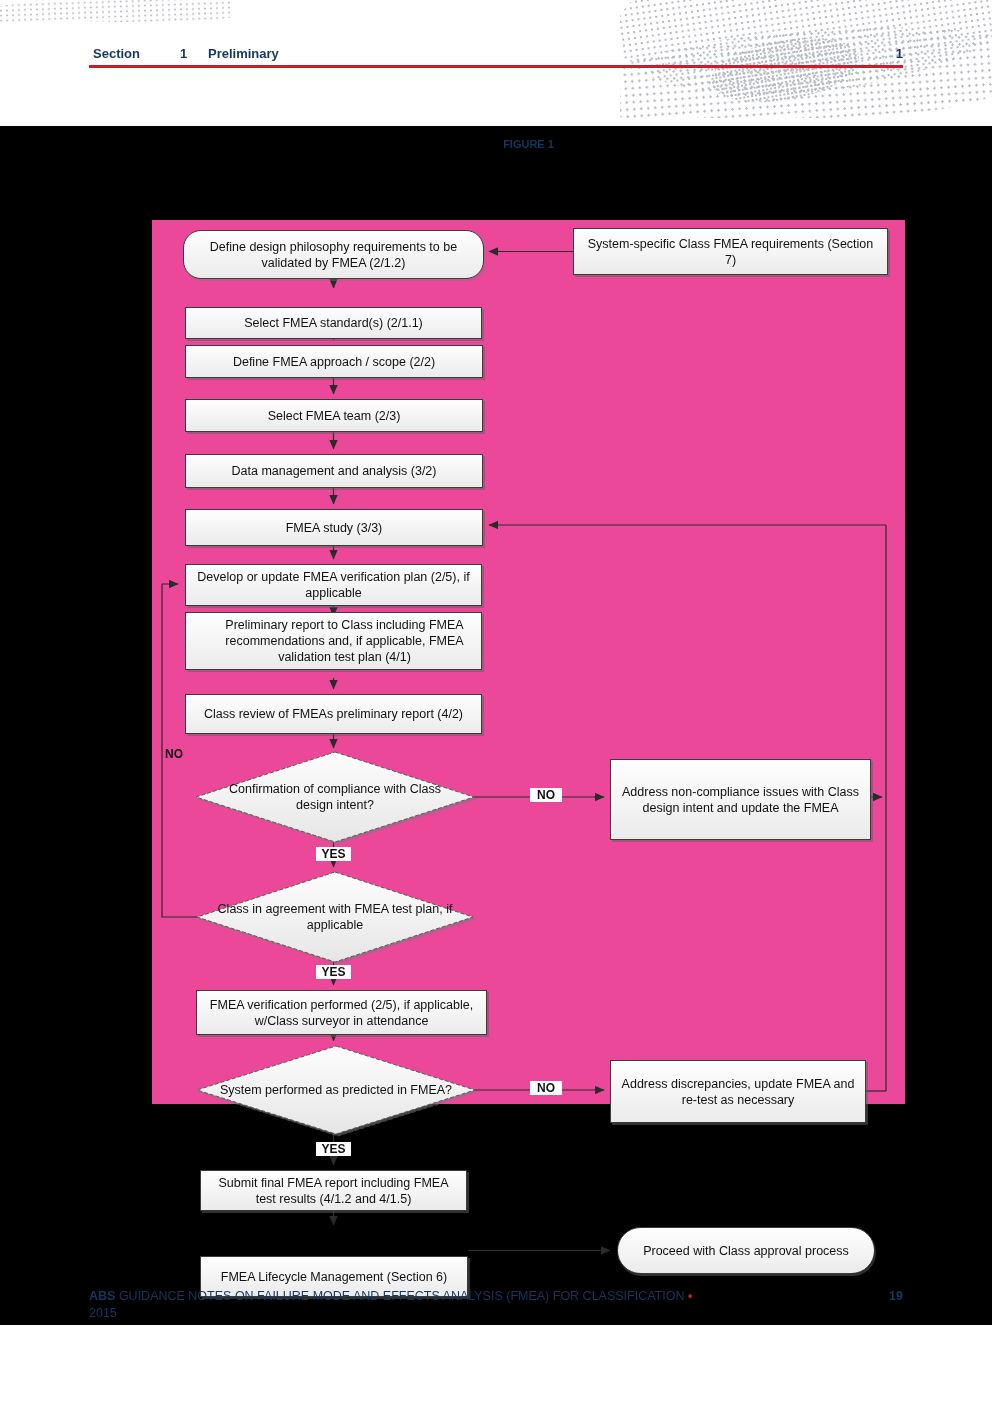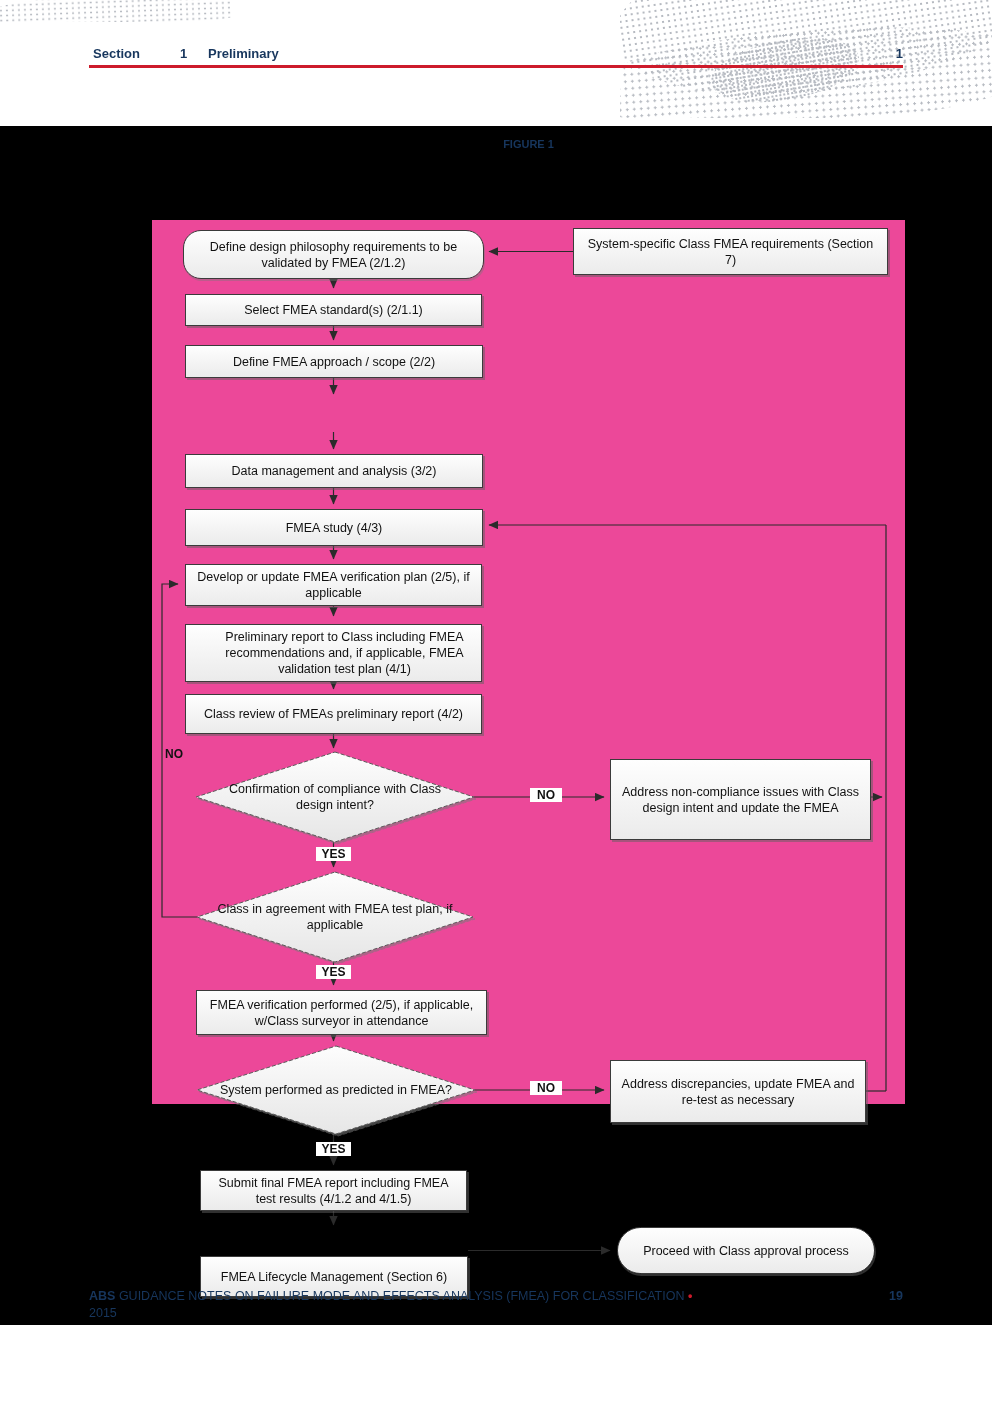--- a/index.html
+++ b/index.html
@@ -135,26 +135,27 @@
 
         <g fill="url(#dg)" stroke="#5a5a5a" stroke-width="1" stroke-dasharray="4 2" filter="url(#ds)">
           <polygon points="183,532 322,577 183,622 44,577"></polygon>
           <polygon points="183,652 321,697 183,742 45,697"></polygon>
           <polygon points="184,826 323,870 184,914 45,870"></polygon>
         </g>
       </svg>
 
       <div class="node terminator" style="left:31px;top:10px;width:301px;height:49px;">Define design philosophy requirements to be validated by FMEA (2/1.2)</div>
       <div class="node" style="left:421px;top:8px;width:315px;height:47px;">System-specific Class FMEA requirements (Section 7)</div>
-      <div class="node" style="left:33px;top:74px;width:297px;height:32px;">Select FMEA standard(s) (2/1.1)</div>
+      <div class="node" style="left:33px;top:87px;width:297px;height:32px;">Select FMEA standard(s) (2/1.1)</div>
       <div class="node" style="left:33px;top:125px;width:298px;height:33px;">Define FMEA approach / scope (2/2)</div>
+      <div class="node" style="left:33px;top:179px;width:298px;height:33px;">Select FMEA team (2/3)</div>
       <div class="node" style="left:33px;top:234px;width:298px;height:34px;">Data management and analysis (3/2)</div>
-      <div class="node" style="left:33px;top:289px;width:298px;height:37px;">FMEA study (4/3)</div>
+      <div class="node" style="left:33px;top:289px;width:298px;height:37px;">FMEA study (3/3)</div>
       <div class="node" style="left:33px;top:344px;width:297px;height:42px;">Develop or update FMEA verification plan (2/5), if applicable</div>
-      <div class="node" style="left:33px;top:404px;width:297px;height:58px;padding-left:32px;">Preliminary report to Class including FMEA recommendations and, if applicable,  FMEA validation test plan (4/1)</div>
+      <div class="node" style="left:33px;top:392px;width:297px;height:58px;padding-left:32px;">Preliminary report to Class including FMEA recommendations and, if applicable,  FMEA validation test plan (4/1)</div>
       <div class="node" style="left:33px;top:474px;width:297px;height:40px;">Class review of FMEAs preliminary report (4/2)</div>
 
       <div class="dtext" style="left:60px;top:552px;width:246px;height:50px;">Confirmation of compliance with Class design intent?</div>
       <div class="node" style="left:458px;top:539px;width:261px;height:81px;">Address non-compliance issues with Class design intent and update the FMEA</div>
       <div class="dtext" style="left:60px;top:672px;width:246px;height:50px;">Class in agreement with FMEA test plan, if applicable</div>
       <div class="node" style="left:44px;top:770px;width:291px;height:45px;">FMEA verification performed (2/5), if applicable, w/Class surveyor in attendance</div>
       <div class="dtext" style="left:61px;top:845px;width:246px;height:50px;">System performed as predicted in FMEA?</div>
       <div class="node" style="left:458px;top:840px;width:256px;height:63px;">Address discrepancies, update FMEA and re-test as necessary</div>
       <div class="node" style="left:48px;top:950px;width:267px;height:41px;">Submit final FMEA report including FMEA test results (4/1.2 and 4/1.5)</div>
       <div class="node" style="left:48px;top:1036px;width:268px;height:41px;">FMEA Lifecycle Management (Section 6)</div>

